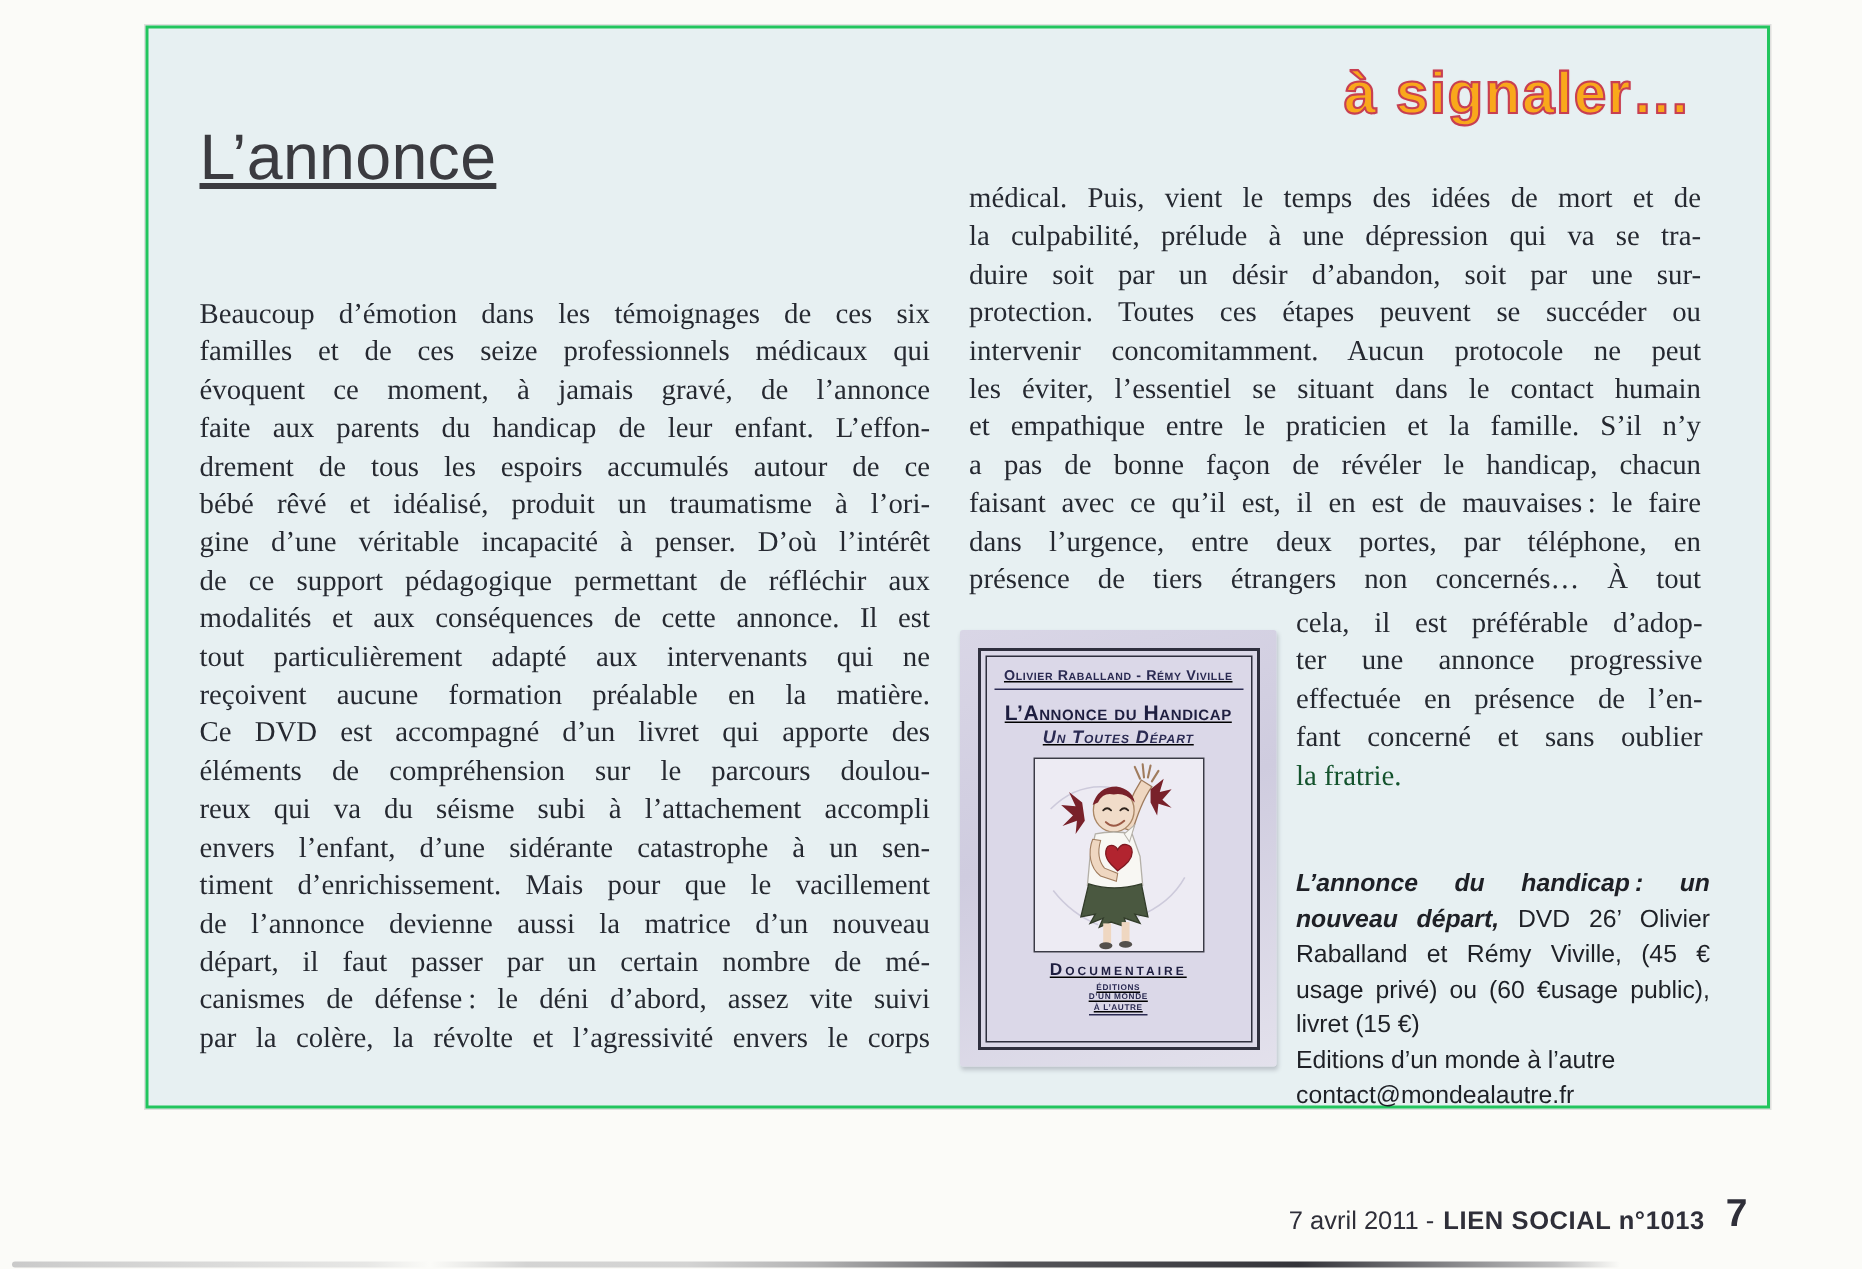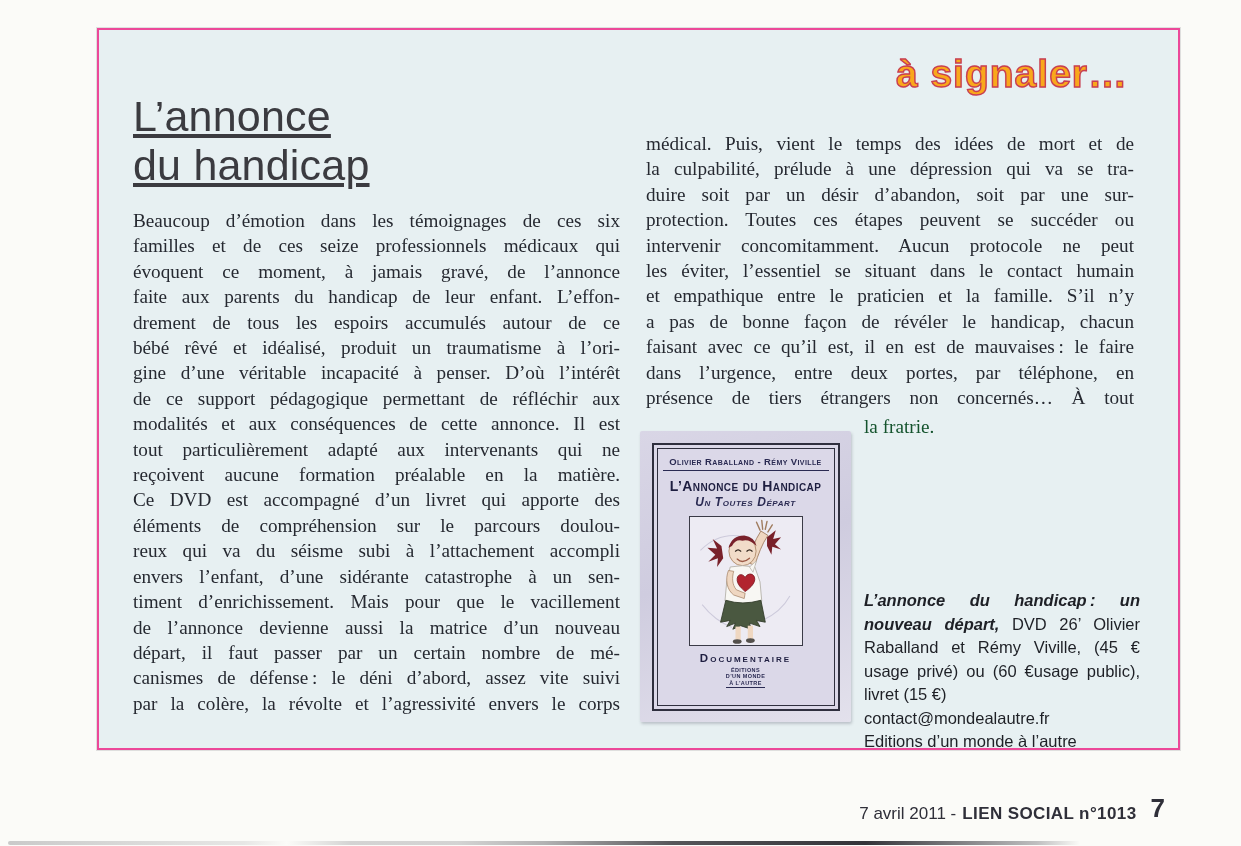--- a/index.html
+++ b/index.html
@@ -3,23 +3,23 @@
 <meta charset="utf-8">
 <style>
   html,body{margin:0;padding:0;}
   body{
     width:1241px;height:846px;position:relative;overflow:hidden;
     background:#fbfbf8;
     font-family:"Liberation Serif", serif;
   }
   
   .frame{
-    position:absolute;left:97px;top:28px;width:1079px;height:718px;
+    position:absolute;left:97px;top:17px;width:1079px;height:718px;
     background:#e7f0f2;
-    border:2px solid #ec4899;
+    border:2px solid #22c55e;
     box-shadow:0 0 0 1px rgba(70,70,76,.15);
   }
   
   .flag{
     position:absolute;right:50px;top:22px;
     font-family:"Liberation Sans", sans-serif;
     font-size:39px;font-weight:bold;letter-spacing:1px;
     color:#f9a81b;
     -webkit-text-stroke:1.4px #c83f51;
     text-shadow:0 0 1px #c83f51;
@@ -51,20 +51,21 @@
     background:linear-gradient(160deg,#d9d6e6 0%,#cfccdf 45%,#e3e1ec 100%);
     border-radius:2px;
     box-shadow:1px 2px 3px rgba(60,60,80,.25);
     display:flex;align-items:center;justify-content:center;
   }
   .dvd-cover{
     width:178px;height:258px;
     background:#dbd8e8;
     border:2px solid #2f2f3e;
     padding:3px;
+    text-decoration:underline;
   }
   .dvd-inner{
     height:100%;box-sizing:border-box;
     border:1px solid #2f2f3e;
     padding:7px 5px 4px 5px;
     display:flex;flex-direction:column;align-items:center;
     font-family:"Liberation Sans", sans-serif;color:#2a2a52;
   }
   .dvd-authors{
     font-size:9.5px;font-weight:bold;font-variant:small-caps;
@@ -126,21 +127,20 @@
 </style>
 </head>
 <body>
 
 <div class="frame">
 
   <div class="flag">à signaler…</div>
 
   <h1 class="title" style="margin:0;font-weight:500;text-decoration:underline;">
     <span>L’annonce</span>
-    <span>du handicap</span>
   </h1>
 
   <div class="bodytext col-left">Beaucoup d’émotion dans les témoignages de ces six
 familles et de ces seize professionnels médicaux qui
 évoquent ce moment, à jamais gravé, de l’annonce
 faite aux parents du handicap de leur enfant. L’effon-
 drement de tous les espoirs accumulés autour de ce
 bébé rêvé et idéalisé, produit un traumatisme à l’ori-
 gine d’une véritable incapacité à penser. D’où l’intérêt
 de ce support pédagogique permettant de réfléchir aux
@@ -210,27 +210,31 @@
         <div class="dvd-editions">
           <span>Éditions</span>
           <span>d’un monde</span>
           <span>à l’autre</span>
         </div>
       </div>
     </div>
   </div>
 
   <div class="wrap-col">
+    <div class="bodytext" style="position:static;">cela, il est préférable d’adop-
+ter une annonce progressive
+effectuée en présence de l’en-
+fant concerné et sans oublier</div>
     <div class="wrap-last">la fratrie.</div>
   </div>
 
   <div class="caption">
     <p><span class="cap-title">L’annonce du handicap : un nouveau départ,</span><span> DVD 26’ Olivier Raballand et Rémy Viville, (45 € usage privé) ou (60 €usage public), livret (15 €)</span></p>
+    <span class="cap-line">Editions d’un monde à l’autre</span>
     <span class="cap-line">contact@mondealautre.fr</span>
-    <span class="cap-line">Editions d’un monde à l’autre</span>
   </div>
 
 </div>
 
 <div class="footer">
   <span>7 avril 2011 -</span>
   <span class="journal">LIEN SOCIAL n°1013</span>
   <span class="pagenum">7</span>
 </div>
 

